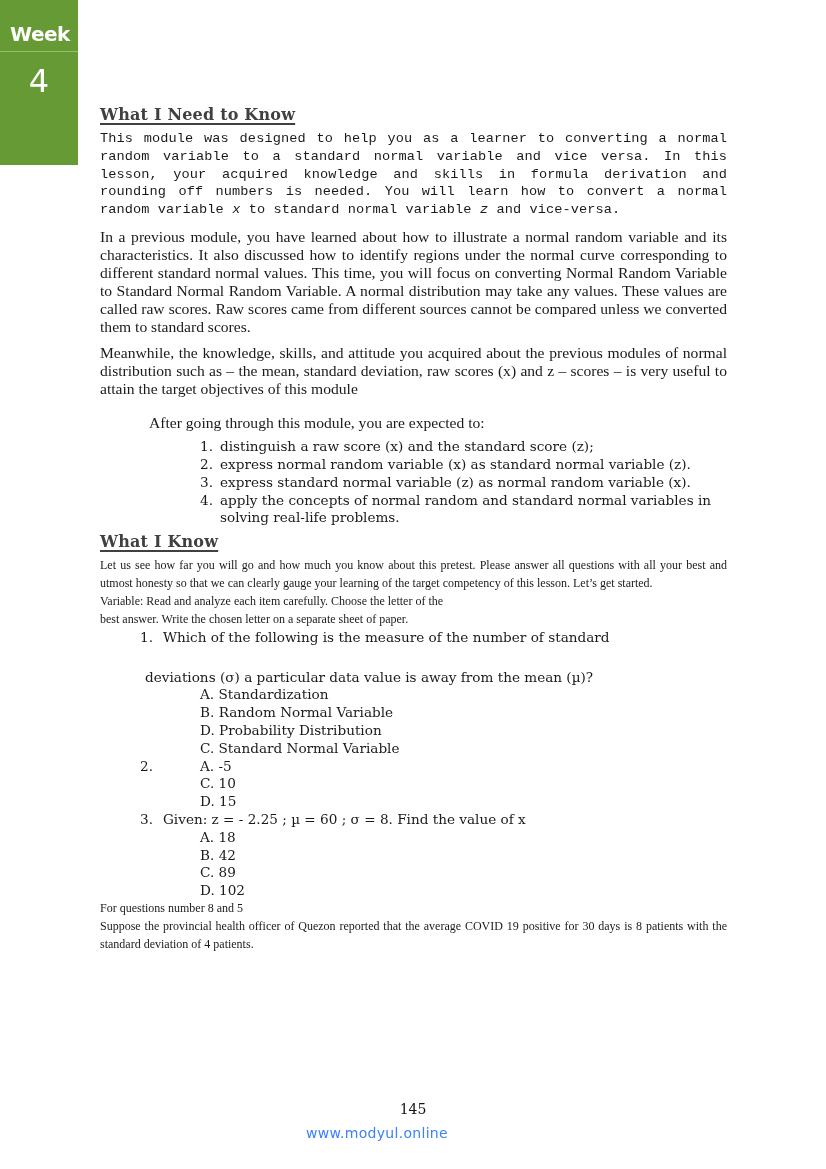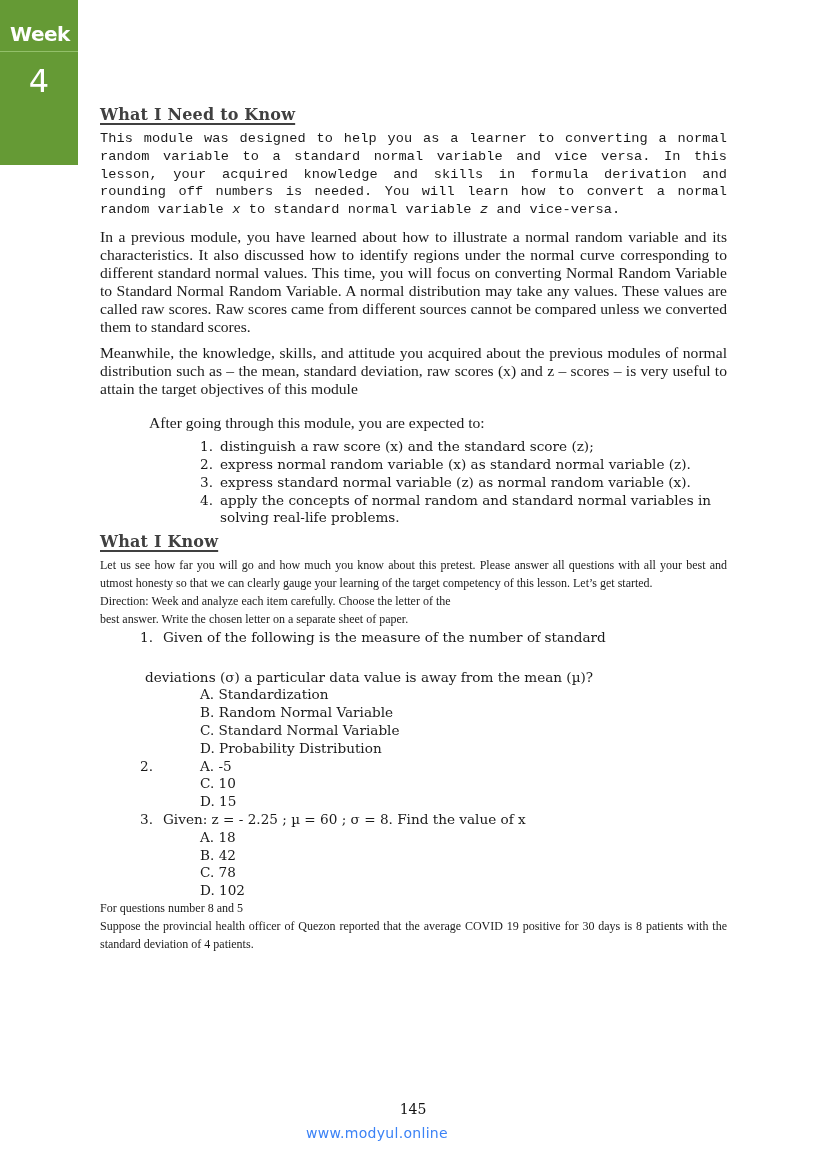--- a/index.html
+++ b/index.html
@@ -184,44 +184,44 @@
   <ol class="objectives">
     <li><span class="num">1.</span><span>distinguish a raw score (x) and the standard score (z);</span></li>
     <li><span class="num">2.</span><span>express normal random variable (x) as standard normal variable (z).</span></li>
     <li><span class="num">3.</span><span>express standard normal variable (z) as normal random variable (x).</span></li>
     <li><span class="num">4.</span><span>apply the concepts of normal random and standard normal variables in solving real-life problems.</span></li>
   </ol>
 
   <h2 class="section-heading know-heading">What I Know</h2>
 
   <p class="pretest-text">Let us see how far you will go and how much you know about this pretest. Please answer all questions with all your best and utmost honesty so that we can clearly gauge your learning of the target competency of this lesson. Let’s get started.</p>
-  <div class="pretest-text left">Direction: Week and analyze each item carefully. Choose the letter of the</div>
+  <div class="pretest-text left">Variable: Read and analyze each item carefully. Choose the letter of the</div>
   <div class="pretest-text left">best answer. Write the chosen letter on a separate sheet of paper.</div>
 
   <div class="question">
-    <div class="q-stem"><span class="num">1.</span><span>Given of the following is the measure of the number of standard</span></div>
+    <div class="q-stem"><span class="num">1.</span><span>Which of the following is the measure of the number of standard</span></div>
     <div class="q-stem2">deviations (σ) a particular data value is away from the mean (µ)?</div>
     <div class="choice">A. Standardization</div>
     <div class="choice">B. Random Normal Variable</div>
+    <div class="choice">D. Probability Distribution</div>
     <div class="choice">C. Standard Normal Variable</div>
-    <div class="choice">D. Probability Distribution</div>
   </div>
 
   <div class="question">
     <div class="q-stem"><span class="num">2.</span></div>
     <div class="choice">A. -5</div>
     <div class="choice">C. 10</div>
     <div class="choice">D. 15</div>
   </div>
 
   <div class="question">
     <div class="q-stem"><span class="num">3.</span><span>Given: z = - 2.25 ; µ = 60 ; σ = 8. Find the value of x</span></div>
     <div class="choice">A. 18</div>
     <div class="choice">B. 42</div>
-    <div class="choice">C. 78</div>
+    <div class="choice">C. 89</div>
     <div class="choice">D. 102</div>
   </div>
 
   <div class="pretest-text left">For questions number 8 and 5</div>
   <p class="pretest-text">Suppose the provincial health officer of Quezon reported that the average COVID 19 positive for 30 days is 8 patients with the standard deviation of 4 patients.</p>
 
 </div>
 
 <div class="footer-page">145</div>
 <div class="footer-site">www.modyul.online</div>

